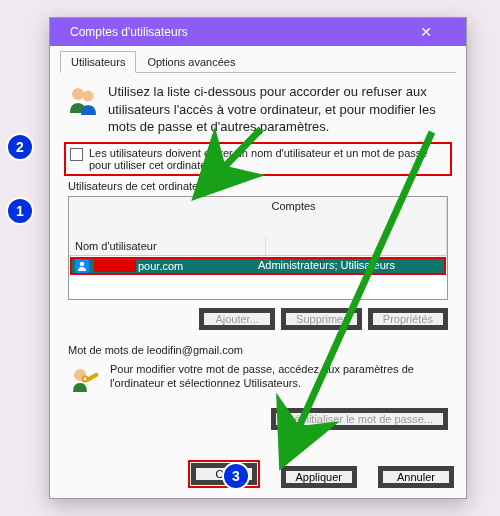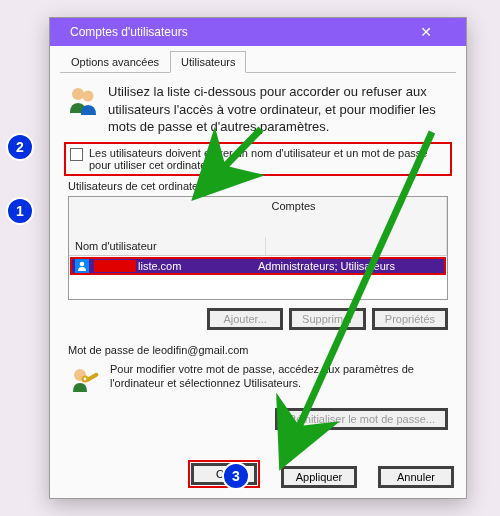--- a/index.html
+++ b/index.html
@@ -99,22 +99,21 @@
     font-size: 11px;
   }
   .userlist-header .col {
     padding: 3px 6px;
     border-right: 1px solid #ddd;
   }
   .col-name { width: 52%; margin-top: 40px; }
   .col-group { flex: 1; }
   .userlist-row {
     display: flex;
-    align-items: center;
-    background: #4c1d95;
+    background: #0f766e;
     color: #fff;
     font-size: 11px;
     height: 18px;
     border: 2px solid #e00000;
     margin: 1px;
   }
   .row-icon {
     width: 14px; height: 14px; margin: 0 3px;
     background: linear-gradient(#0a84ff,#0a84ff);
     display: inline-flex; align-items:center; justify-content:center;
@@ -132,21 +131,21 @@
     display: flex;
     justify-content: flex-end;
     gap: 6px;
     margin: 8px 8px 0 8px;
   }
   .btn {
     min-width: 76px;
     height: 22px;
     font-size: 11px;
     background: #f0f0f0;
-    border: 3px solid #404040;
+    border: 5px solid #404040;
     padding: 0 10px;
     cursor: pointer;
   }
   .btn:disabled, .btn.disabled {
     color: #9a9a9a;
     cursor: default;
   }
   .pw-section {
     margin: 14px 8px 0 8px;
   }
@@ -190,22 +189,22 @@
 <div class="dialog">
   <div class="titlebar">
     <div class="title">Comptes d'utilisateurs</div>
     <div class="closebtn">
       <span>✕</span>
     </div>
   </div>
 
   <div class="clientarea">
     <div class="tabs">
+      <div class="tab active">Utilisateurs</div>
       <div class="tab">Options avancées</div>
-      <div class="tab active">Utilisateurs</div>
     </div>
 
     <div class="intro">
       <div class="person-icon">
         <svg viewBox="0 0 34 34" width="34" height="34">
           <circle cx="12" cy="11" r="6" fill="#f2c28a"></circle>
           <path d="M4 30 Q4 20 12 20 Q20 20 20 30 Z" fill="#2e7d32"></path>
           <circle cx="22" cy="13" r="5.5" fill="#f2c28a"></circle>
           <path d="M15 32 Q15 22 22 22 Q30 22 30 32 Z" fill="#1565c0"></path>
         </svg>
@@ -227,34 +226,34 @@
       </div>
       <div class="userlist-row">
         <div class="row-name">
           <span class="row-icon">
             <svg width="12" height="12" viewBox="0 0 12 12">
                 <circle cx="6" cy="4" r="2.3" fill="#fff"></circle>
                 <path d="M2 11 Q2 7 6 7 Q10 7 10 11 Z" fill="#fff"></path>
               </svg>
           </span>
           <span class="censor">xxxxxxxx</span>
-          <span>liste.com</span>
+          <span>pour.com</span>
         </div>
         <div>Administrateurs; Utilisateurs</div>
       </div>
     </div>
 
     <div class="btnrow">
       <button class="btn disabled">Ajouter...</button>
       <button class="btn disabled">Supprimer</button>
       <button class="btn disabled">Propriétés</button>
     </div>
 
     <div class="pw-section">
-      <div class="pw-title">Mot de passe de leodifin@gmail.com</div>
+      <div class="pw-title">Mot de mots de leodifin@gmail.com</div>
       <div class="pw-body">
         <div>
           <svg width="34" height="34" viewBox="0 0 34 34">
             <circle cx="12" cy="13" r="6" fill="#f2c28a"></circle>
             <path d="M5 30 Q5 21 12 21 Q19 21 19 30 Z" fill="#2e7d32"></path>
             <rect x="17" y="17" width="14" height="4" rx="2" fill="#d4a514" transform="rotate(-30 17 17)"></rect>
             <circle cx="17" cy="17" r="3.5" fill="#d4a514"></circle>
             <circle cx="17" cy="17" r="1.4" fill="#fafafa"></circle>
           </svg>
         </div>

